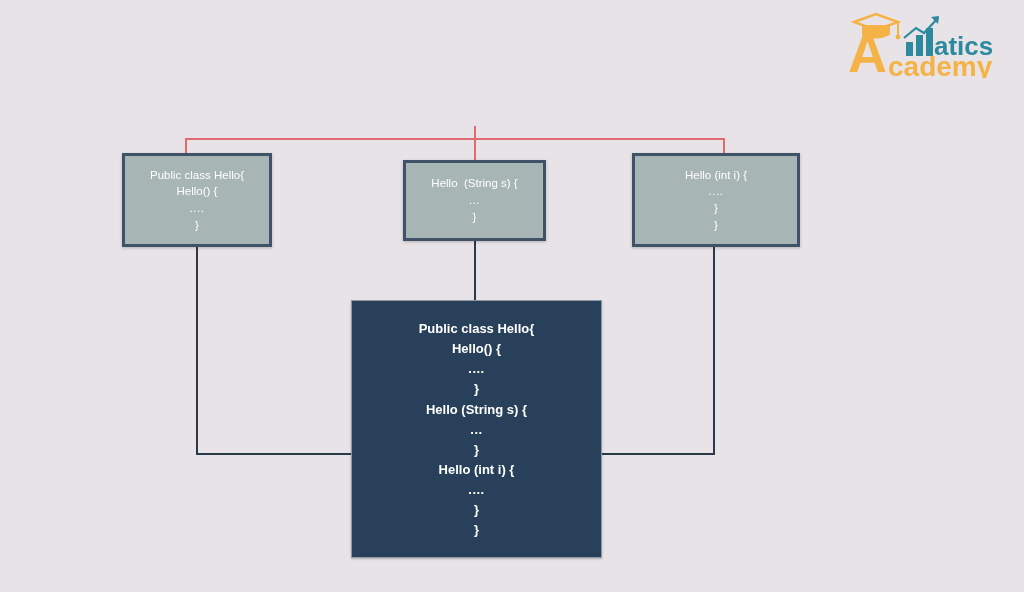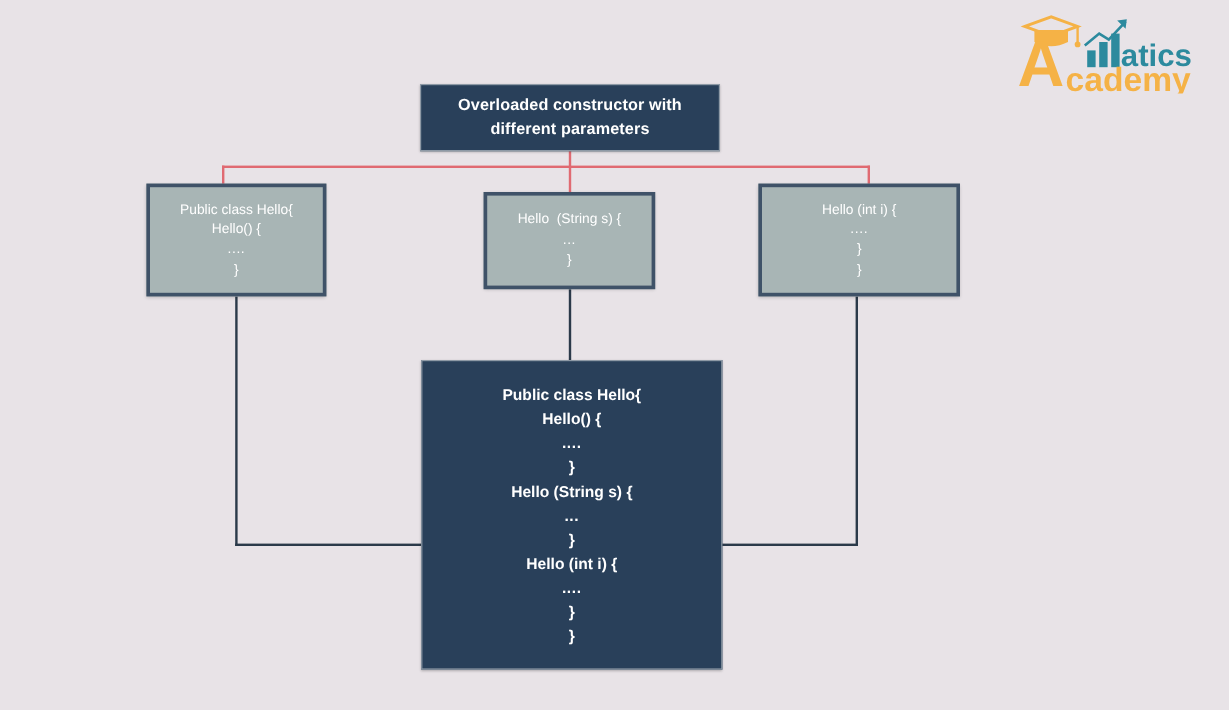--- a/index.html
+++ b/index.html
@@ -98,23 +98,20 @@
   <div class="conn" style="left:723px; top:138px; width:2px; height:16px;"></div>
 
   <div class="conn-dark" style="left:196px; top:247px; width:2px; height:208px;"></div>
   <div class="conn-dark" style="left:196px; top:453px; width:157px; height:2px;"></div>
 
   <div class="conn-dark" style="left:713px; top:247px; width:2px; height:208px;"></div>
   <div class="conn-dark" style="left:601px; top:453px; width:114px; height:2px;"></div>
 
   <div class="conn-dark" style="left:474px; top:241px; width:2px; height:61px;"></div>
 
-  <div class="node node-dark" style="left:350px; top:70px; width:250px; height:56px;">
-    <div class="title-text">Overloaded constructor with different parameters</div>
-  </div>
 
   <div class="node node-gray" style="left:122px; top:153px; width:150px; height:94px;">
     <div class="code-line">Public class Hello{</div>
     <div class="code-line">Hello() {</div>
     <div class="code-line dots">....</div>
     <div class="code-line">}</div>
   </div>
 
   <div class="node node-gray" style="left:403px; top:160px; width:143px; height:81px;">
     <div class="code-line">Hello  (String s) {</div>

